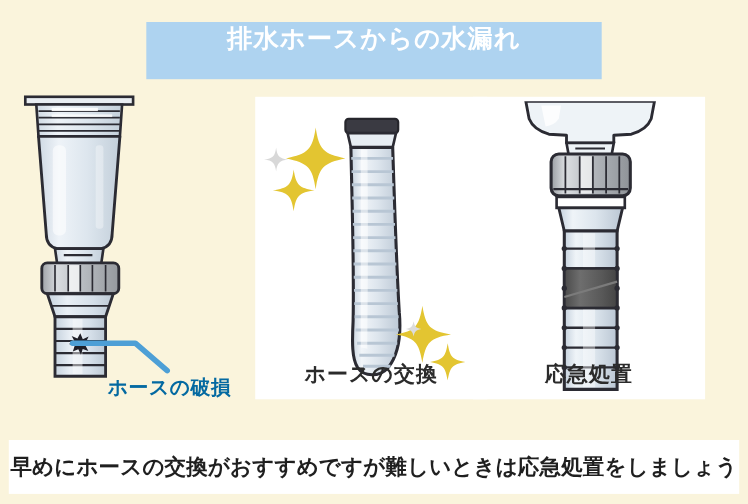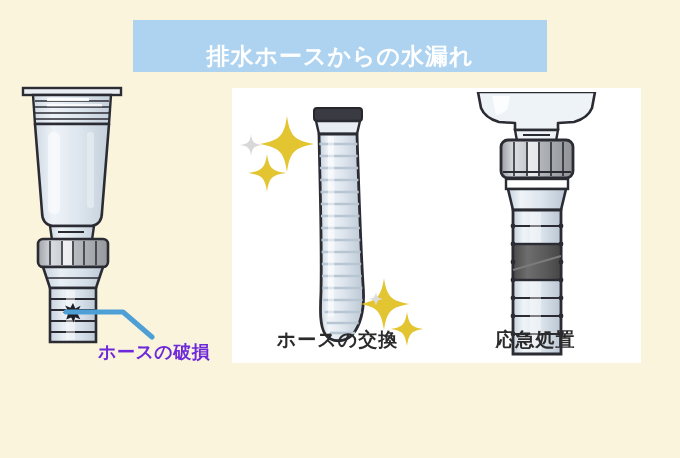--- a/index.html
+++ b/index.html
@@ -20,21 +20,21 @@
     width: 680px; height: 458px;
   }
 
   
   .title-banner {
     position: absolute;
     left: 133px; top: 20px;
     width: 414px; height: 52px;
     background: #aed3f0;
     display: flex;
-    align-items: flex-end;
+    align-items: flex-start;
     justify-content: center;
   }
   .title-text {
     color: #ffffff;
     font-size: 23px;
     font-weight: bold;
     letter-spacing: 1px;
     white-space: nowrap;
   }
 
@@ -60,21 +60,21 @@
     letter-spacing: 1px;
   }
 
   
   .left-caption {
     position: absolute;
     left: 98px;
     top: 340px;
     font-size: 18px;
     font-weight: bold;
-    color: #6d28d9;
+    color: #0369a1;
     letter-spacing: 0.5px;
     white-space: nowrap;
   }
 
   
   .caption-band {
     position: absolute;
     left: 8px; top: 400px;
     width: 664px; height: 49px;
     background: #ffffff;
@@ -326,14 +326,17 @@
             <circle cx="87" cy="224" r="2.4"></circle>
           <circle cx="39" cy="242" r="2.4"></circle>
             <circle cx="87" cy="242" r="2.4"></circle>
         </g>
       </svg>
     </div>
 
     <div class="panel-label">応急処置</div>
   </div>
 
+  <div class="caption-band">
+    <div class="caption-text">早めにホースの交換がおすすめですが難しいときは応急処置をしましょう</div>
+  </div>
 
 </div>
 
 </body></html>

